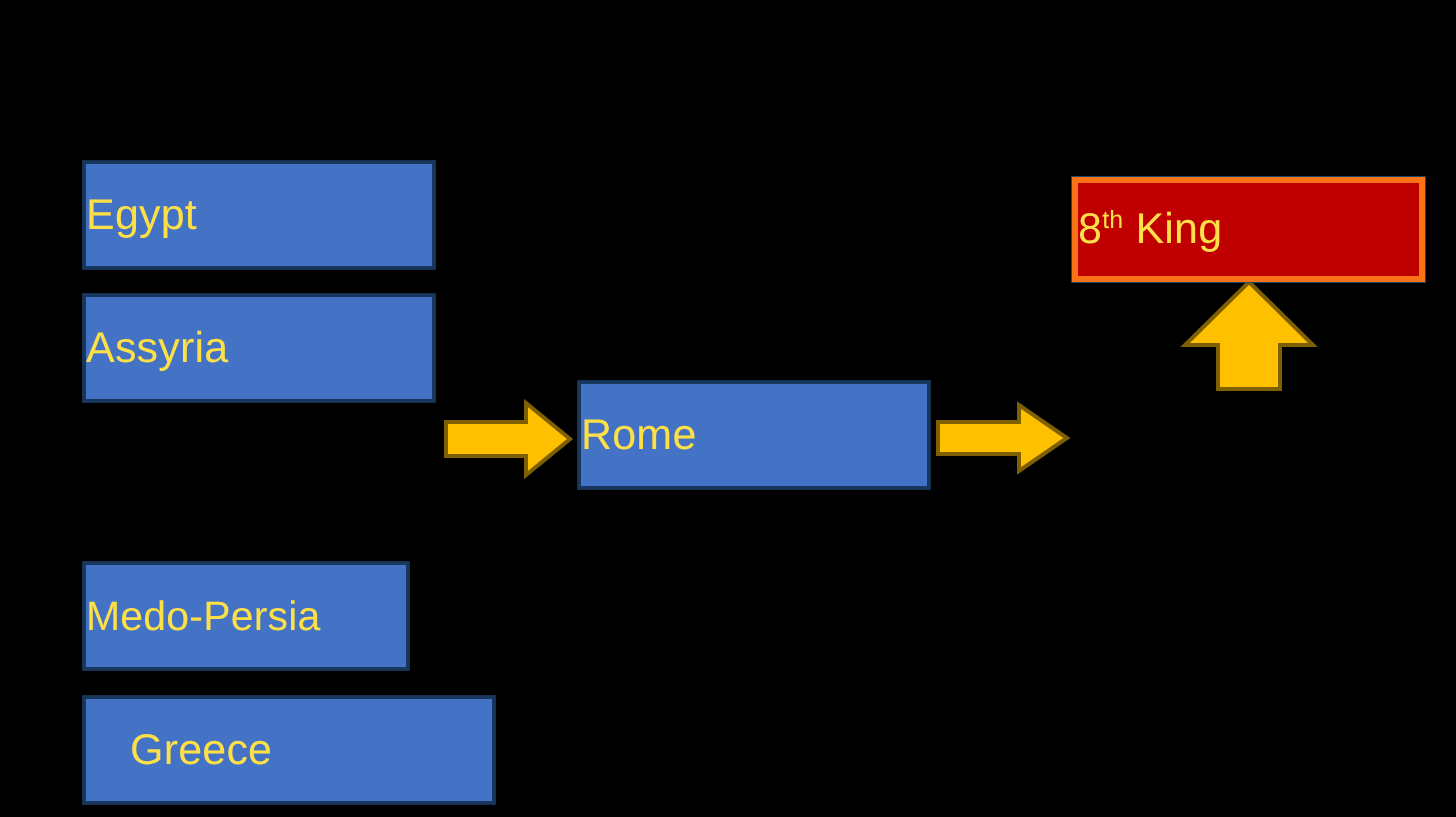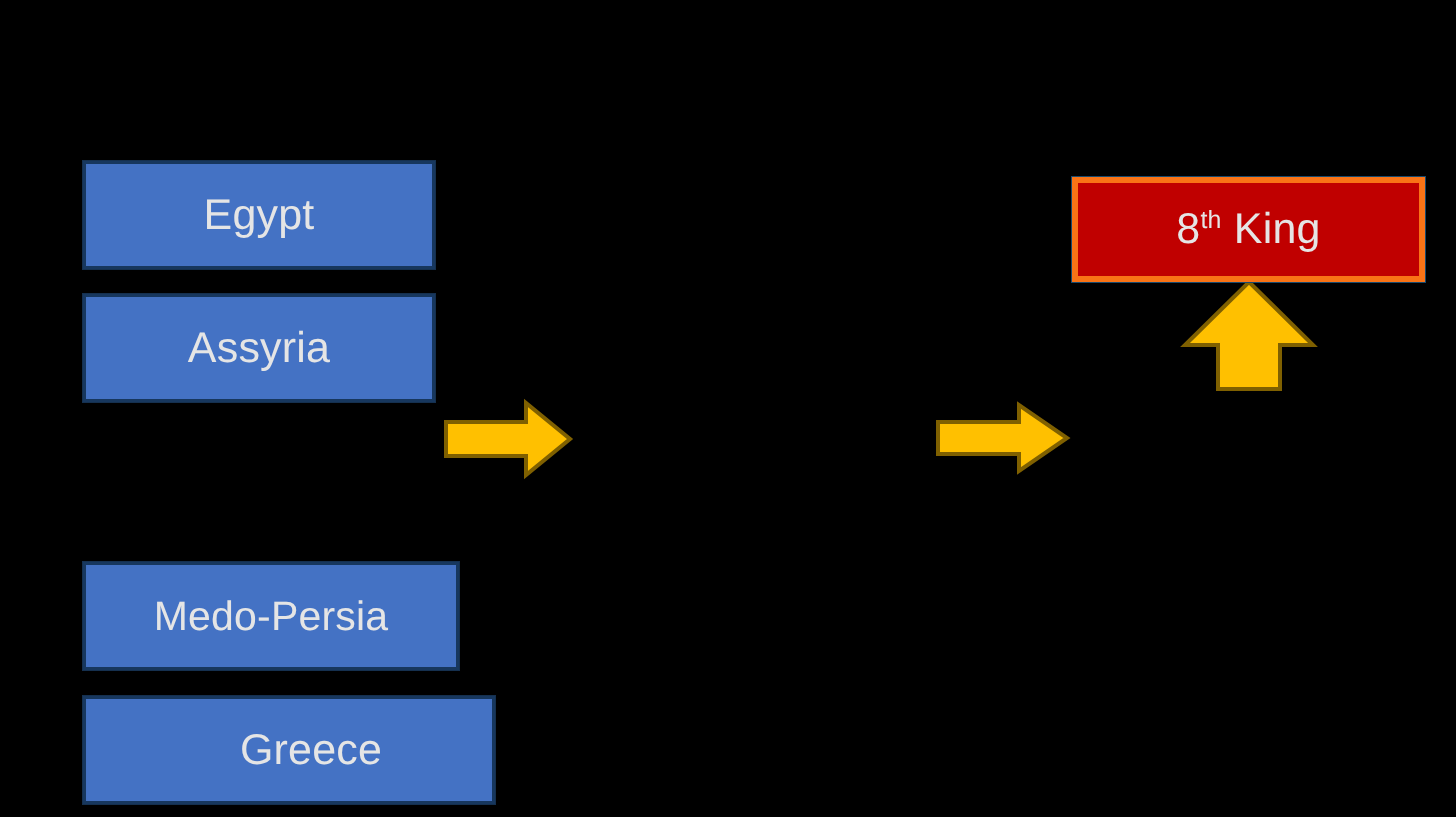--- a/index.html
+++ b/index.html
@@ -19,22 +19,22 @@
     height: 817px;
     background: #000000;
   }
 
   
   .node {
     position: absolute;
     box-sizing: border-box;
     display: flex;
     align-items: center;
-    justify-content: center;
-    color: #e5e5e5;
+    justify-content: flex-start;
+    color: #fde047;
     font-weight: 400;
     letter-spacing: 0.2px;
     line-height: 1;
     white-space: nowrap;
     text-rendering: geometricPrecision;
   }
   .node.blue {
     background: #4472C4;
     border: 3px solid #17375E;
     box-shadow: 0 0 0 1px #15304f;
@@ -68,21 +68,21 @@
     fill: #FFC000;
     stroke: #7F6000;
     stroke-width: 4;
     stroke-linejoin: miter;
   }
 
   
   #node-egypt      { left: 83px;  top: 161px; width: 352px; height: 108px; }
   #node-assyria    { left: 83px;  top: 294px; width: 352px; height: 108px; }
   #node-babylon    { left: 83px;  top: 428px; width: 352px; height: 108px; }
-  #node-medopersia { left: 83px;  top: 562px; width: 376px; height: 108px; }
+  #node-medopersia { left: 83px;  top: 562px; width: 326px; height: 108px; }
   #node-greece     { left: 83px;  top: 696px; width: 412px; height: 108px; padding-left: 44px; }
 
   #node-rome        { left: 578px;  top: 381px; width: 352px; height: 108px; }
   #node-8thking     { left: 1072px; top: 177px; width: 353px; height: 105px; }
   #node-revivedrome { left: 1072px; top: 383px; width: 353px; height: 105px; }
 
   #arrow-1 { left: 443px;  top: 400px; }
   #arrow-2 { left: 935px;  top: 402px; }
   #arrow-up{ left: 1182px; top: 279px; }
 </style>
@@ -107,20 +107,23 @@
   <div class="node blue" id="node-greece">
     <span class="label">Greece</span>
   </div>
 
   <div class="arrow" id="arrow-1">
     <svg width="130" height="78" viewBox="0 0 130 78">
       <polygon class="arrow-body" points="3,22 83,22 83,3 127,39 83,75 83,56 3,56"></polygon>
     </svg>
   </div>
 
+  <div class="node blue" id="node-rome">
+    <span class="label">Rome</span>
+  </div>
 
   <div class="arrow" id="arrow-2">
     <svg width="136" height="72" viewBox="0 0 136 72">
       <polygon class="arrow-body" points="3,20 84,20 84,3 132,36 84,69 84,52 3,52"></polygon>
     </svg>
   </div>
 
   <div class="arrow" id="arrow-up">
     <svg width="134" height="112" viewBox="0 0 134 112">
       <polygon class="arrow-body" points="67,3 131,66 98,66 98,110 36,110 36,66 3,66"></polygon>

